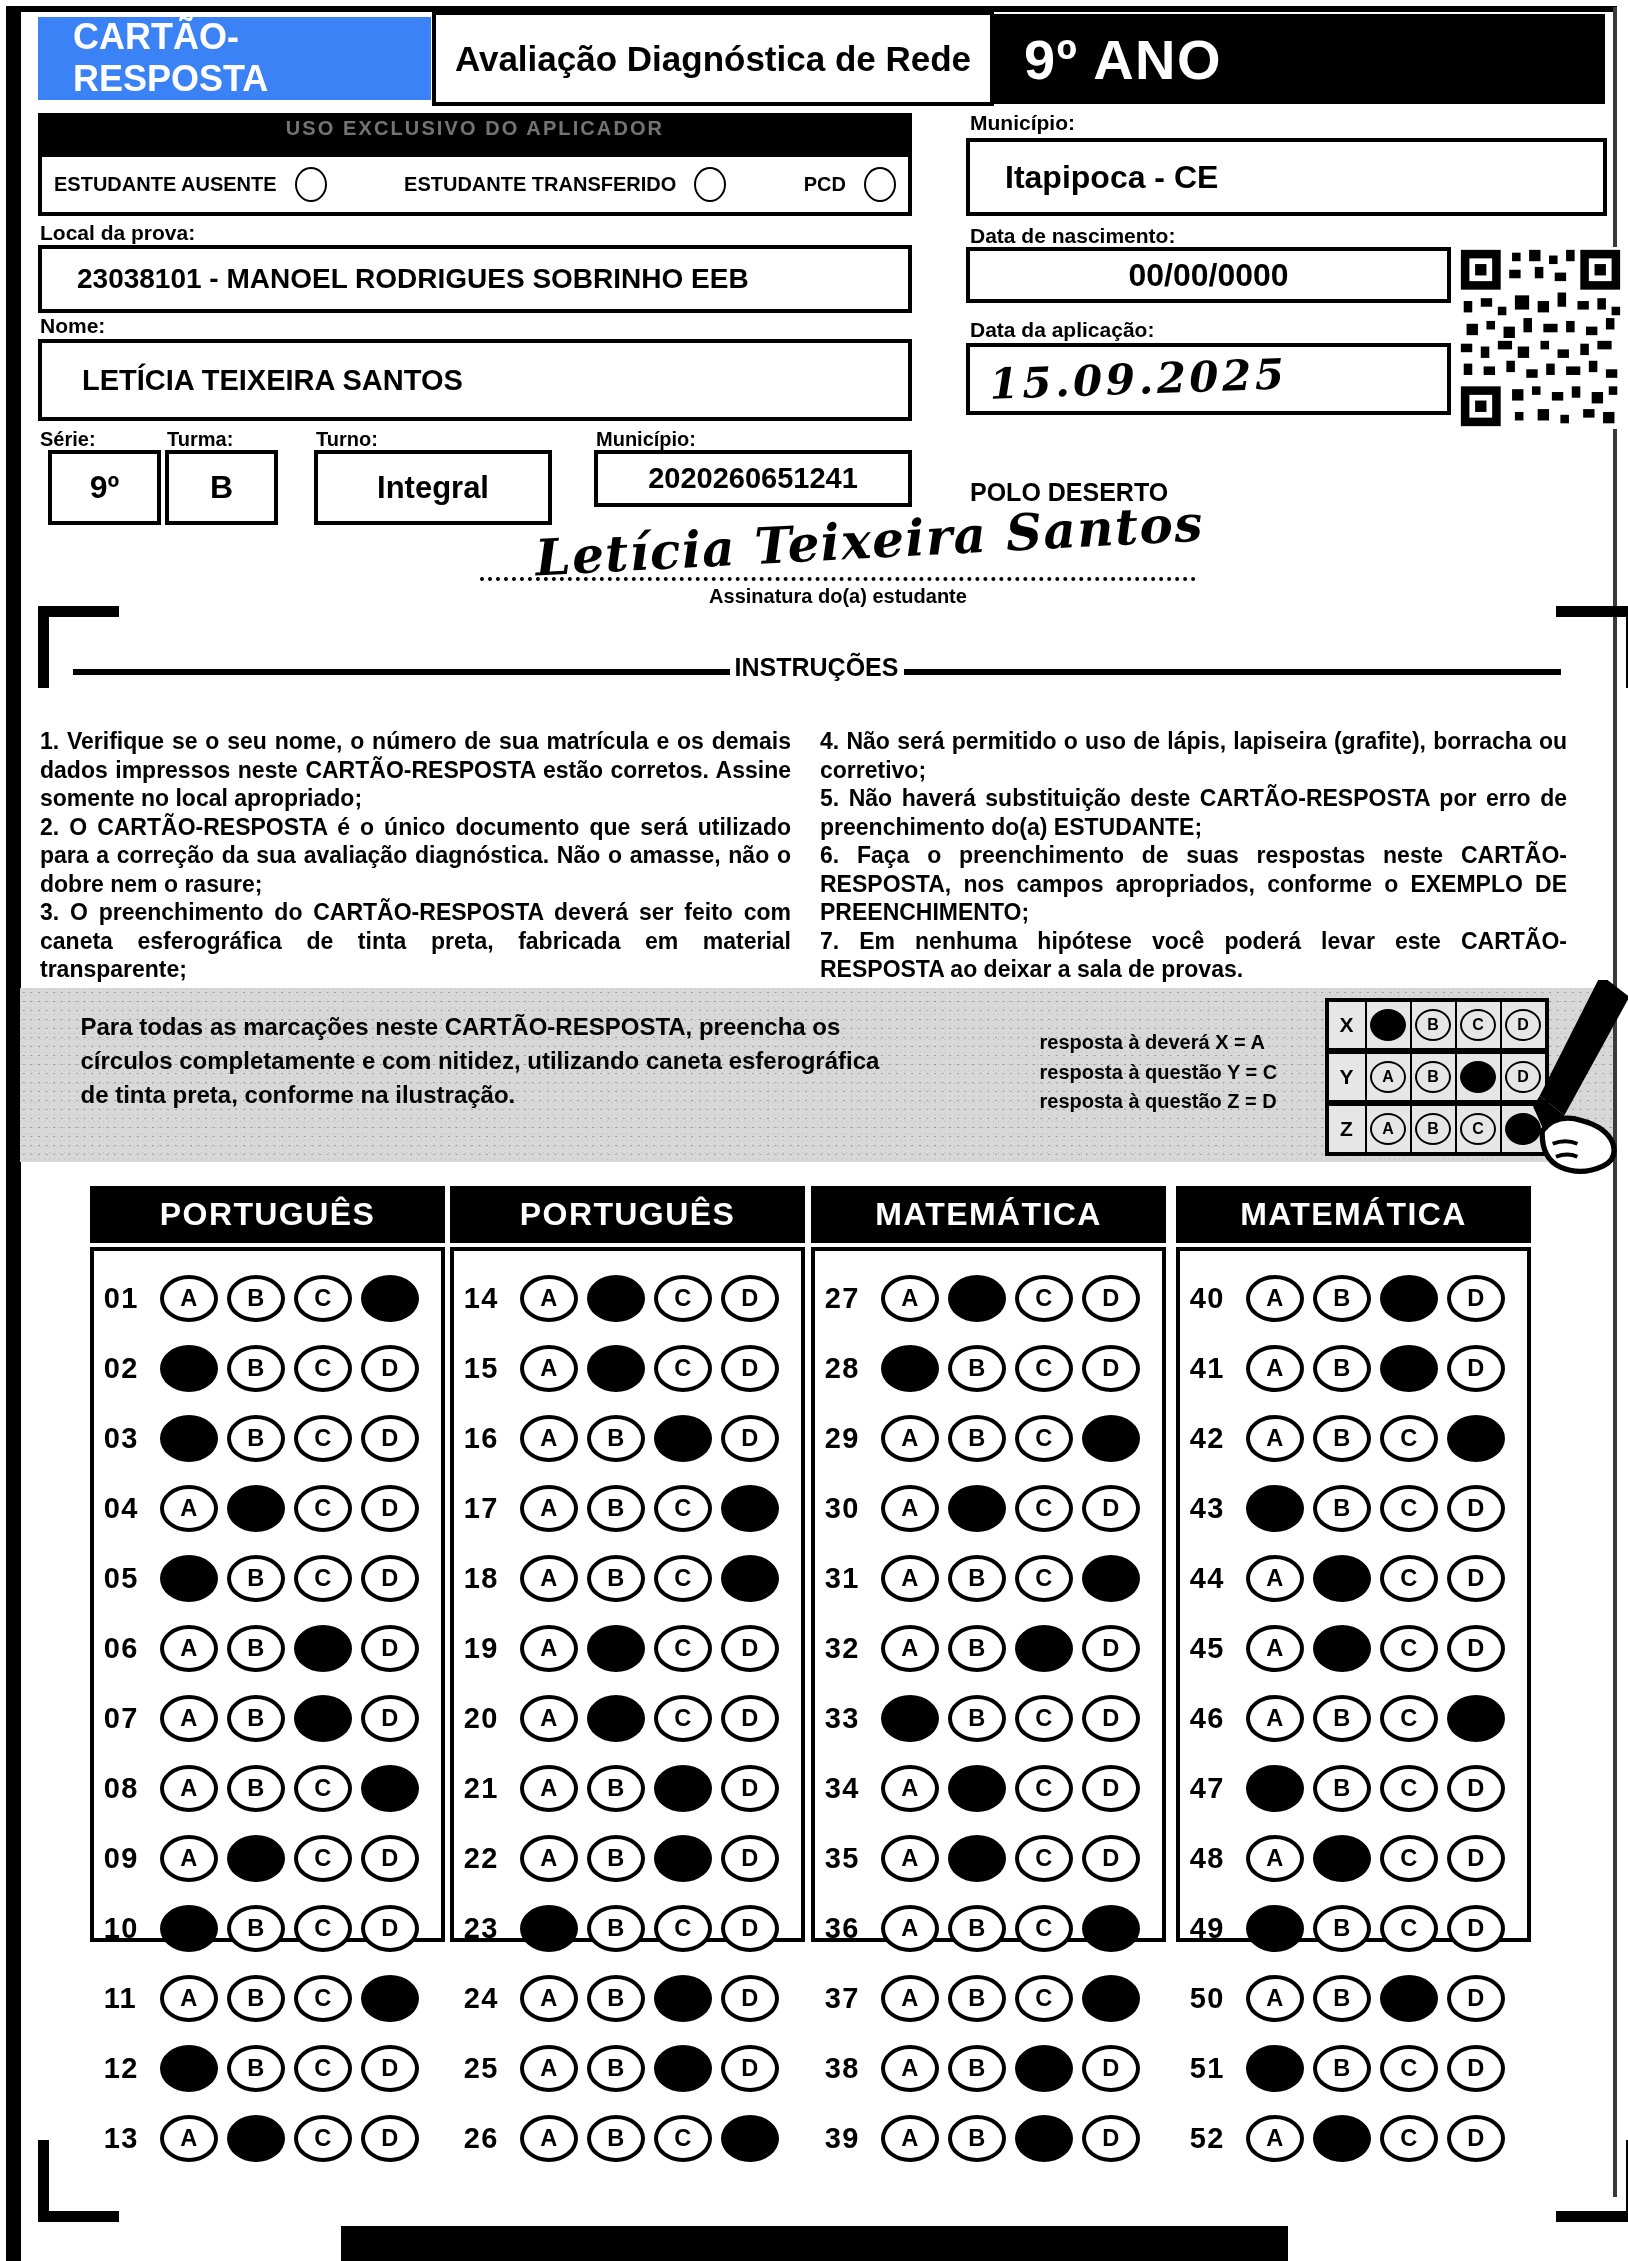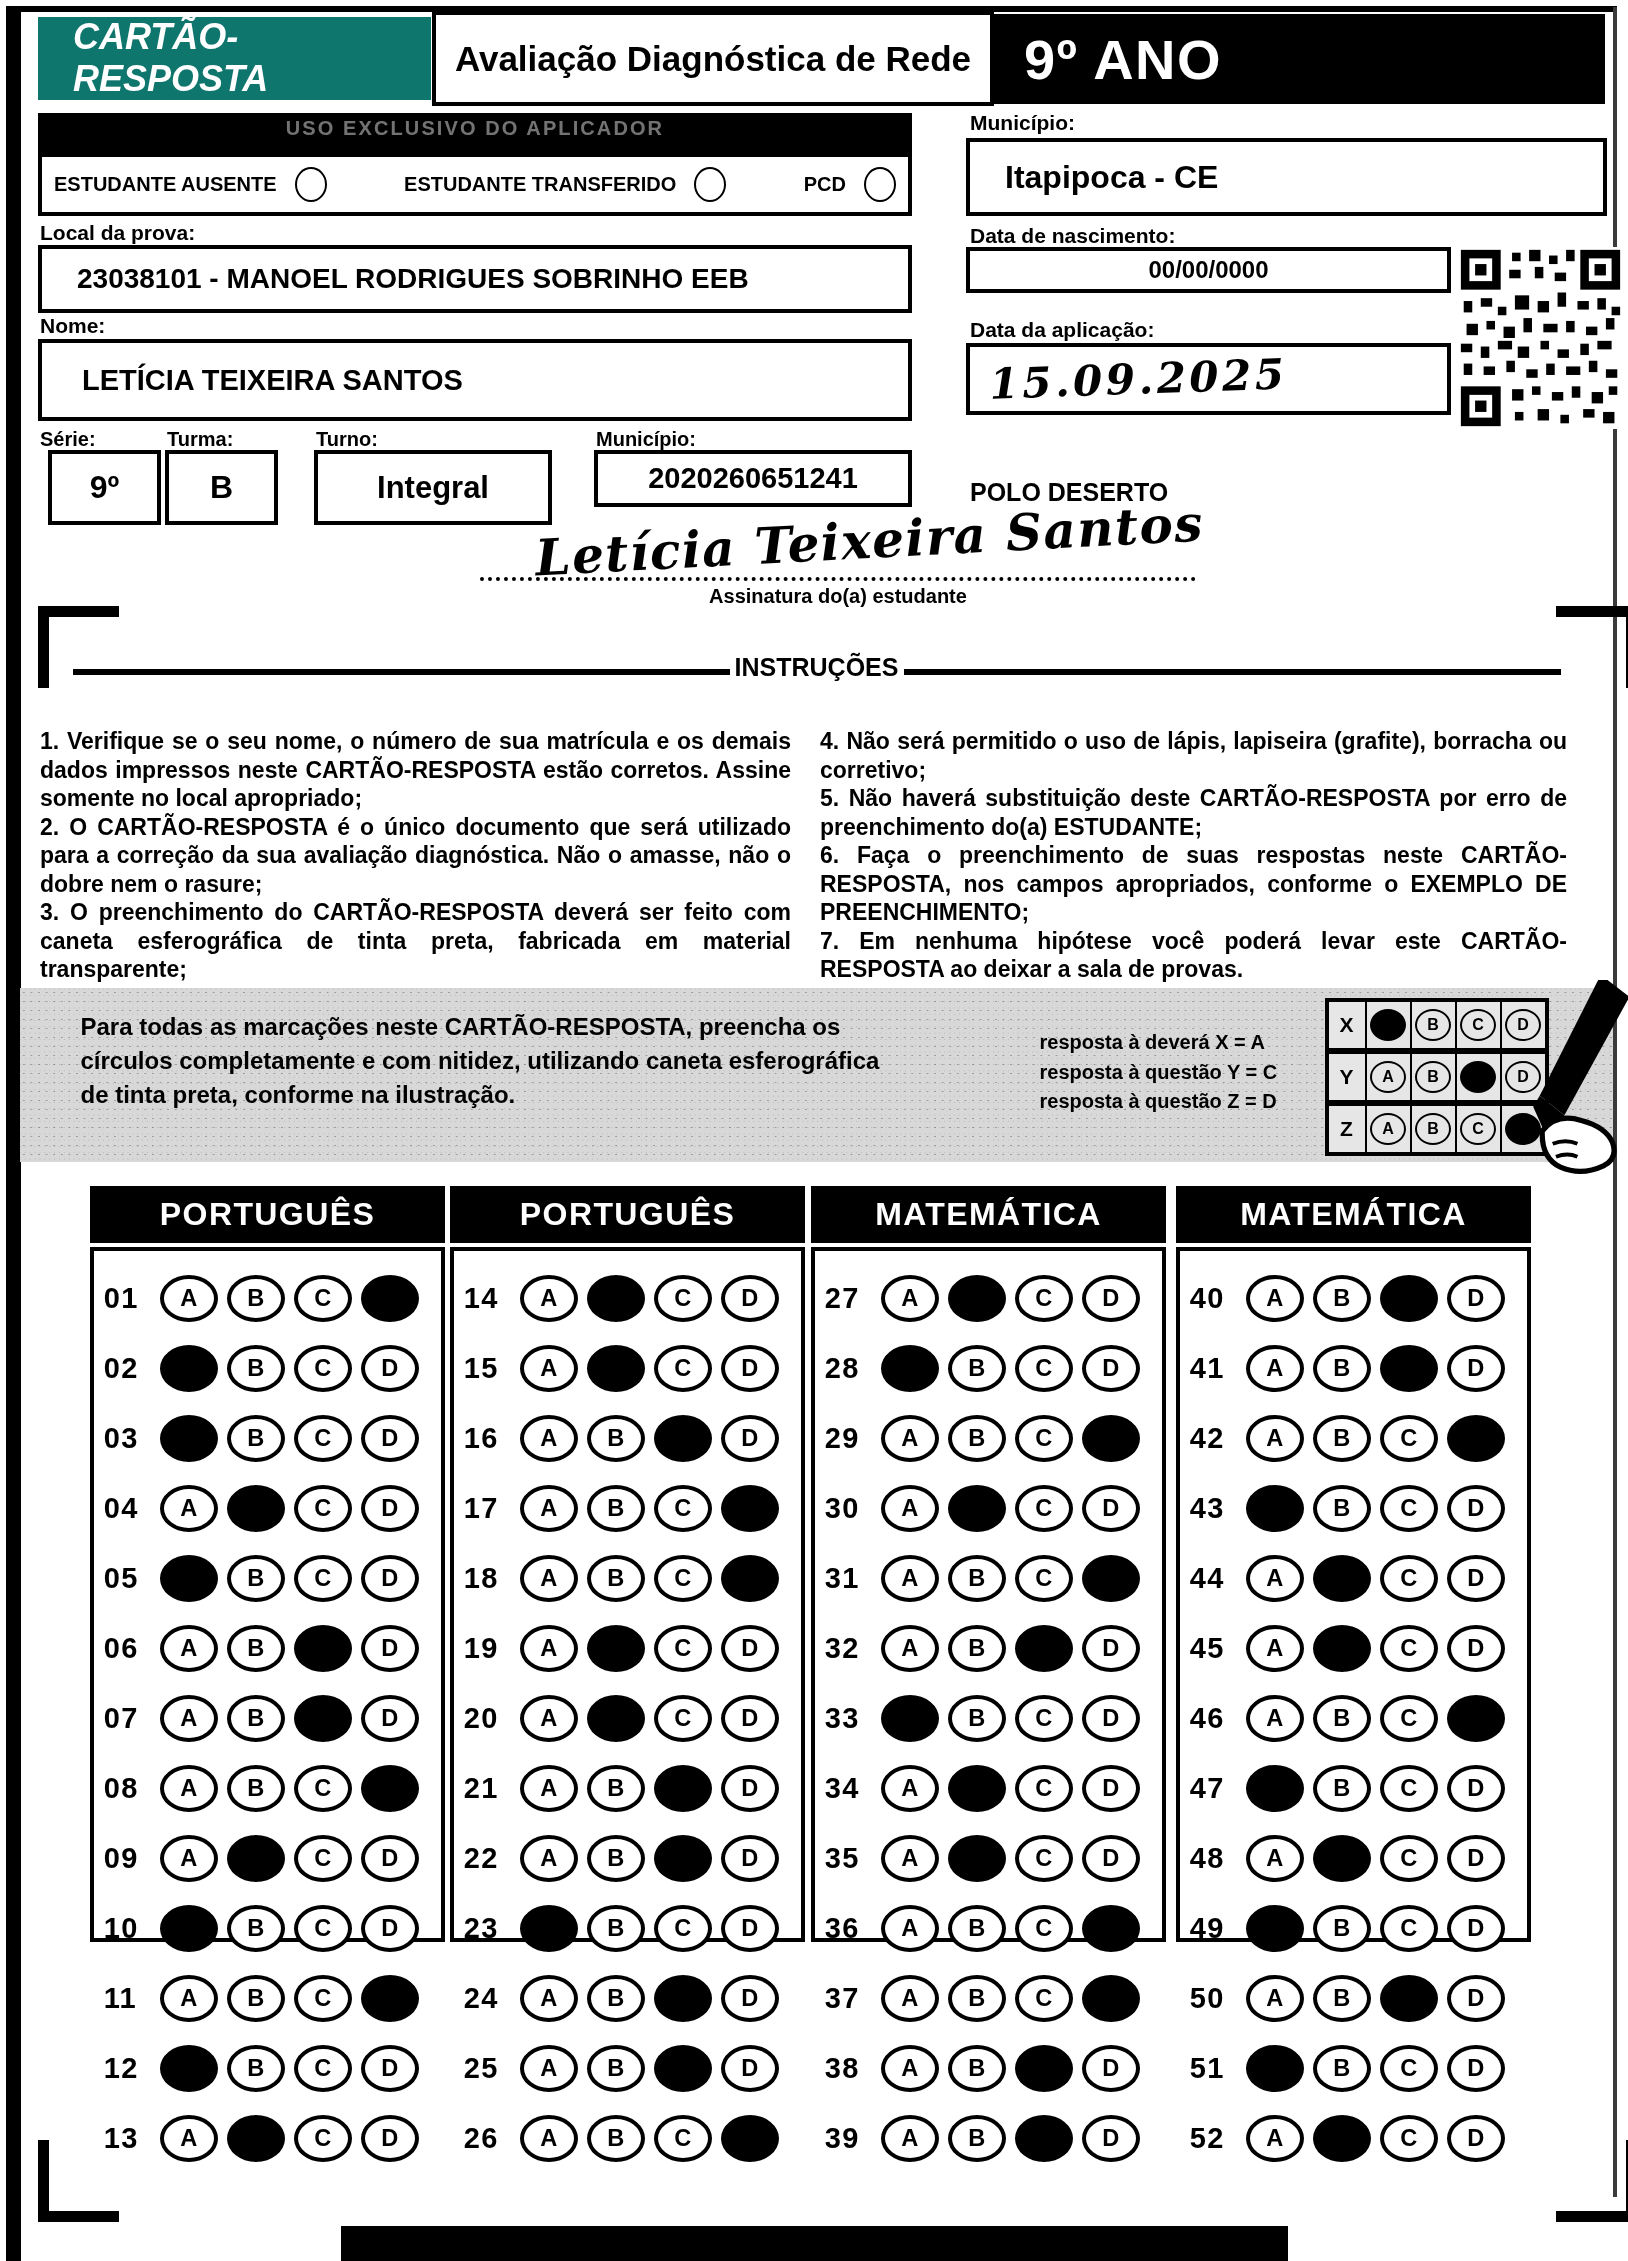--- a/index.html
+++ b/index.html
@@ -4,22 +4,22 @@
 <style>
   html,body{margin:0;padding:0;background:#e8e8e8;}
   .page{position:relative;width:1629px;height:2261px;background:#fff;overflow:hidden;
         font-family:"Liberation Sans", sans-serif;color:#000;}
   
   .frame-top{position:absolute;left:5.6px;top:5.6px;width:1611px;height:6.3px;background:#000;}
   .frame-left{position:absolute;left:5.6px;top:5.6px;width:15.3px;height:2256px;background:#000;}
   .frame-right{position:absolute;left:1613px;top:7px;width:3.5px;height:2190px;background:#3a3a3a;}
   .footer-bar{position:absolute;left:341px;top:2226px;width:947px;height:35px;background:#000;}
   
-  .title-left{position:absolute;left:38px;top:16.7px;width:393px;height:83px;background:#0f766e;color:#fff;
-      display:flex;align-items:center;padding-left:35px;box-sizing:border-box;font-size:36px;font-weight:bold;font-style:italic;}
+  .title-left{position:absolute;left:38px;top:16.7px;width:393px;height:83px;background:#3b82f6;color:#fff;
+      display:flex;align-items:center;padding-left:35px;box-sizing:border-box;font-size:36px;font-weight:bold;}
   .title-mid{position:absolute;left:432px;top:11px;width:562px;height:95px;background:#fff;border:4.2px solid #000;
       display:flex;align-items:center;justify-content:center;box-sizing:border-box;font-size:35px;font-weight:bold;}
   .title-right{position:absolute;left:993px;top:14px;width:612px;height:90px;background:#000;color:#fff;
       display:flex;align-items:center;padding-left:31px;box-sizing:border-box;font-size:56px;font-weight:bold;letter-spacing:1.4px;}
   
   .aplicador{position:absolute;left:38px;top:113px;width:874px;height:103px;border:4.2px solid #000;box-sizing:border-box;}
   .aplicador-bar{height:40px;background:#000;color:rgba(255,255,255,.45);display:flex;align-items:flex-start;justify-content:center;
       font-size:20px;font-weight:bold;letter-spacing:2.1px;filter:blur(0.4px);}
   .aplicador-options{display:flex;align-items:center;height:54px;padding:0 12px;text-align:center;}
   .ap-group{display:flex;align-items:center;font-size:20px;font-weight:bold;}
@@ -119,21 +119,21 @@
   <div class="fbox pl" style="left:966px;top:138px;width:641px;height:78px;font-size:32px;font-weight:bold;">
     <span>Itapipoca - CE</span>
   </div>
 
   <div class="lbl" style="left:40px;top:221px">Local da prova:</div>
   <div class="fbox pl" style="left:38px;top:245px;width:874px;height:68px;font-size:28px;font-weight:bold;">
     <span>23038101 - MANOEL RODRIGUES SOBRINHO EEB</span>
   </div>
 
   <div class="lbl" style="left:970px;top:224px">Data de nascimento:</div>
-  <div class="fbox center" style="left:966px;top:247px;width:485px;height:46px;font-size:24px;font-weight:bold;">
+  <div class="fbox center" style="left:966px;top:247px;width:485px;height:56px;font-size:32px;font-weight:bold;">
     <span>00/00/0000</span>
   </div>
 
   <svg class="qr" viewBox="0 0 58 64" aria-hidden="true">
     <rect x="0" y="0" width="58" height="64" fill="#fff"></rect>
     <g fill="#000">
       <rect x="1" y="1" width="14" height="14"></rect>
         <rect x="43" y="1" width="14" height="14"></rect>
         <rect x="1" y="49" width="14" height="14"></rect>
       <rect x="4" y="4" width="8" height="8" fill="#fff"></rect>

